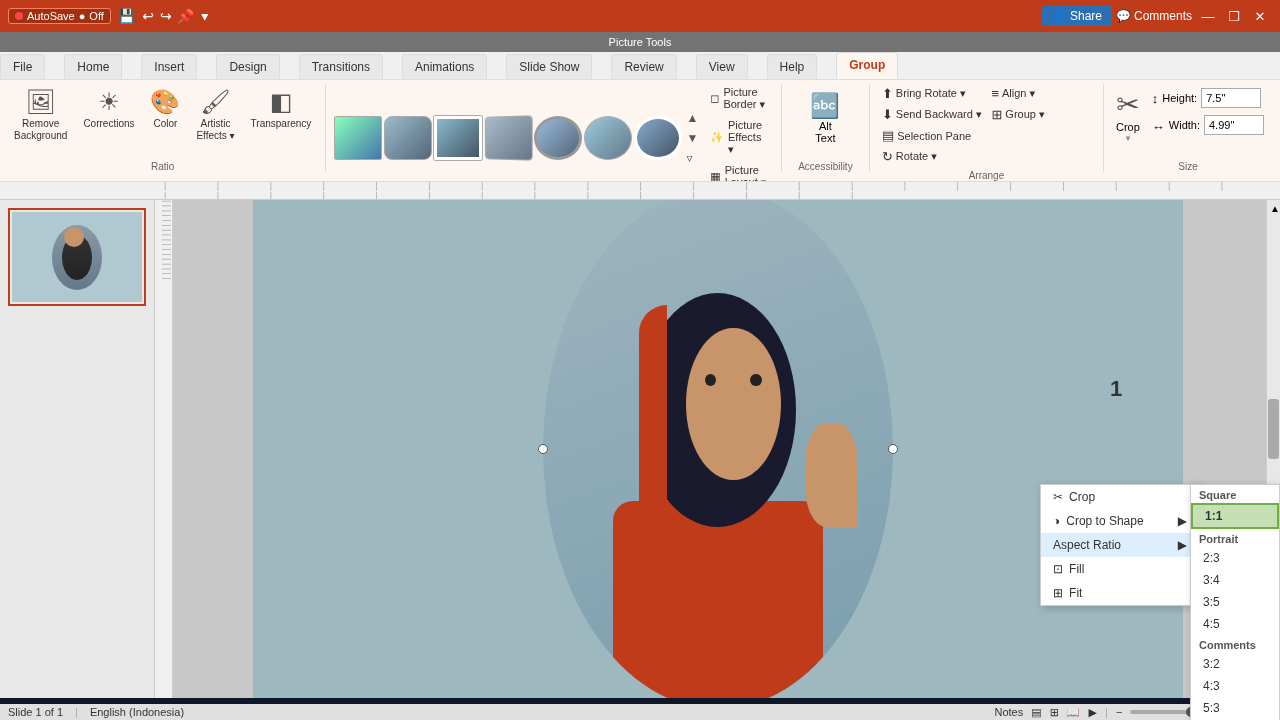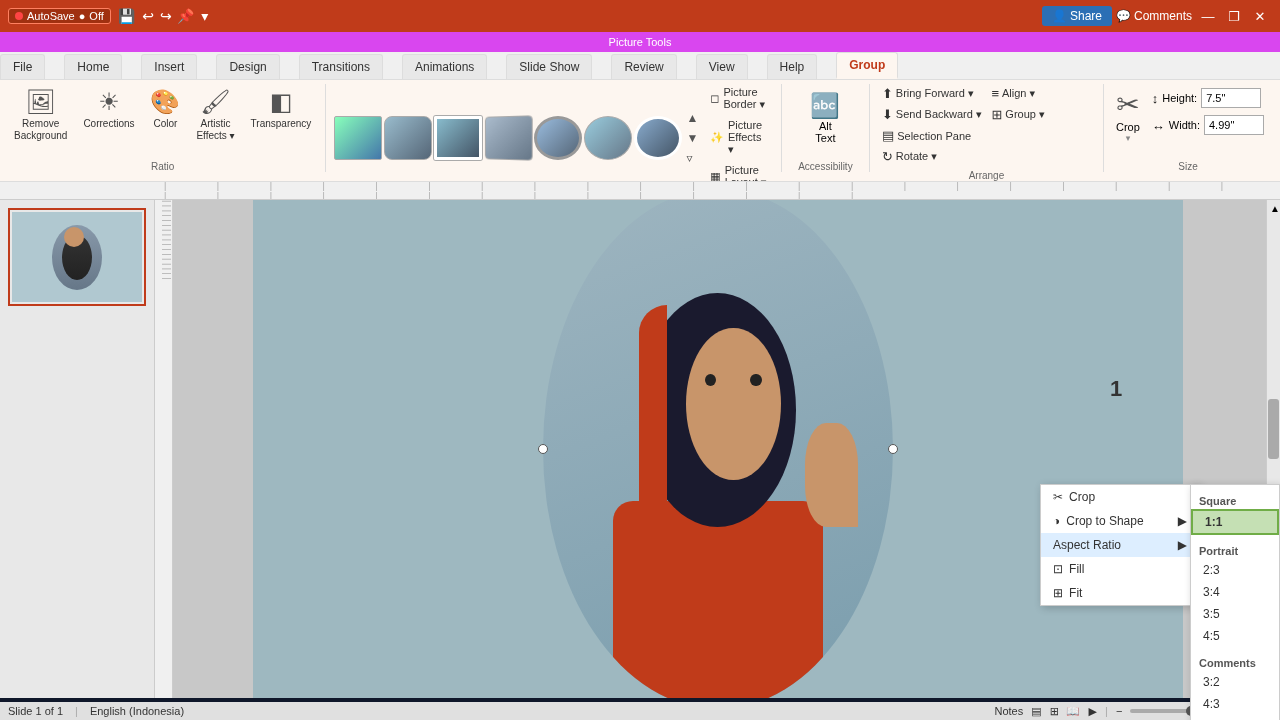--- a/index.html
+++ b/index.html
@@ -120,21 +120,21 @@
       position: absolute;
       top: 154px;
       right: 0;
       background: white;
       border: 1px solid #ccc;
       box-shadow: 2px 2px 8px rgba(0,0,0,0.2);
       width: 90px;
       z-index: 101;
     }
     .aspect-category {
-      padding: 10px 8px 2px;
+      padding: 4px 8px 2px;
       font-size: 11px;
       color: #555;
       font-weight: bold;
     }
     .aspect-item {
       padding: 4px 12px;
       font-size: 12px;
       cursor: pointer;
       color: #333;
       text-align: left;
@@ -217,21 +217,21 @@
       height: 100%;
       background: linear-gradient(160deg, #9eb5c0 0%, #7a9dad 100%);
       display: flex; align-items: center; justify-content: center;
       position: relative;
     }
 
     
     .statusbar {
       height: 22px;
       background: #e0e0e0;
-      border-top: 4px solid #0f172a;
+      border-top: 6px solid #0f172a;
       display: flex;
       align-items: center;
       padding: 0 8px;
       font-size: 11px;
       color: #333;
       gap: 12px;
       position: absolute;
       bottom: 0;
       left: 0;
       right: 0;
@@ -353,21 +353,21 @@
     }
     .tab.active {
       background: #fdf6f0;
       color: #c03b1a;
       border-bottom: 2px solid #fdf6f0;
       font-weight: 600;
     }
 
     
     .context-tab-bar {
-      background: #d946ef;
+      background: #737373;
       height: 20px;
       display: flex;
       align-items: center;
       justify-content: center;
     }
     .context-tab-label {
       color: white;
       font-size: 11px;
     }
 
@@ -519,21 +519,21 @@
       <div style="font-size: 24px; text-align:center;">🔤</div>
       <div style="font-size: 11px; text-align: center;">Alt<br>Text</div>
     </div>
     <div class="ribbon-section-label">Accessibility</div>
   </div>
 
   <div class="ribbon-section" style="min-width: 180px;">
     <div style="display: grid; grid-template-columns: 1fr 1fr; gap: 2px; width: 100%;">
       <div class="arrange-btn">
         <span class="arrange-icon">⬆</span>
-        <span>Bring Forward ▾</span>
+        <span>Bring Rotate ▾</span>
       </div>
       <div class="arrange-btn">
         <span class="arrange-icon">≡</span>
         <span>Align ▾</span>
       </div>
       <div class="arrange-btn">
         <span class="arrange-icon">⬇</span>
         <span>Send Backward ▾</span>
       </div>
       <div class="arrange-btn">

